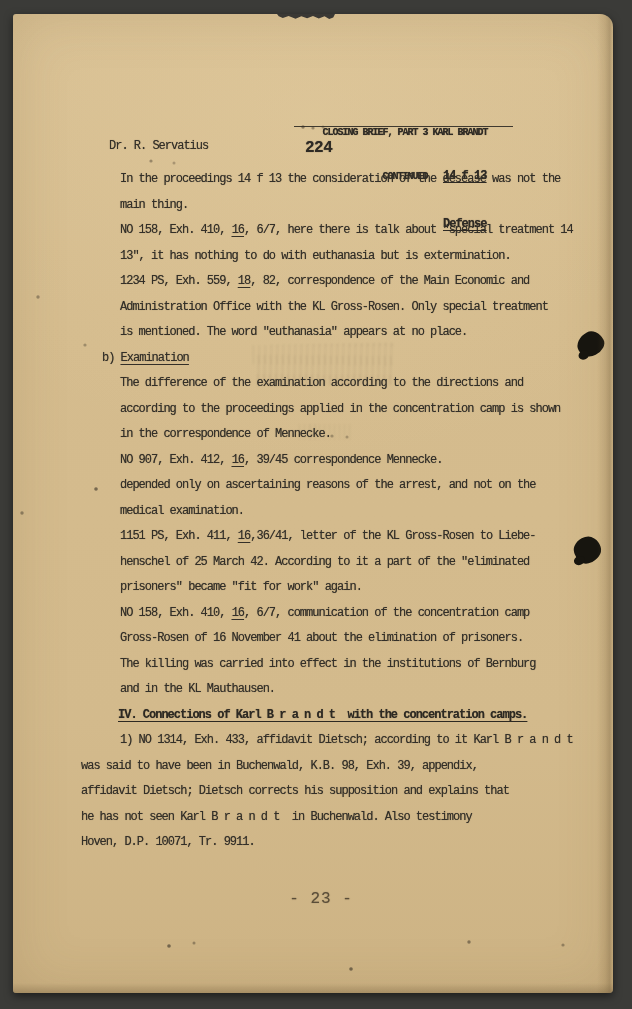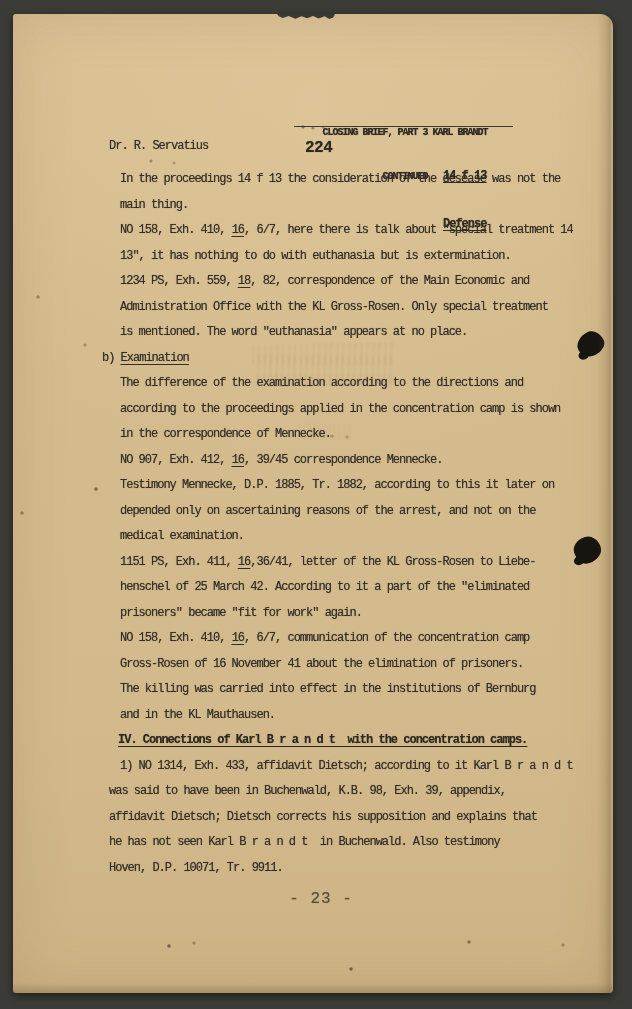--- a/index.html
+++ b/index.html
@@ -19,21 +19,21 @@
   }
   .line{
     white-space:pre;
     font-size:12px;letter-spacing:-1px;line-height:25.5px;
     color:#332f28;text-shadow:0 0 .7px rgba(51,47,40,.65);
   }
   .line.body{margin-left:107px}
   .line.hangb{margin-left:89px}
   .line.heading{margin-left:105px;font-weight:bold;color:#2d2922}
   .line.l1{margin-left:107px}
-  .line.l1c{margin-left:96px}
+  .line.l1c{margin-left:68px}
   .u{text-decoration:underline;text-underline-offset:3px;text-decoration-thickness:1.3px}
   .lines{position:absolute;left:0;top:153px;width:512px}
 
   .title-block{
     position:absolute;left:283px;top:83px;width:218px;text-align:center;
     font-weight:bold;font-size:10px;letter-spacing:-1px;line-height:14.5px;
     color:#2e2a24;text-shadow:0 0 .8px rgba(46,42,36,.75);white-space:pre;
   }
   .title-underline{position:absolute;left:281px;top:112px;width:219px;border-top:1.6px solid #2e2a24;opacity:.9}
   .byline-author{position:absolute;left:96px;top:125px;font-size:12px;letter-spacing:-1px;color:#332f28;text-shadow:0 0 .7px rgba(51,47,40,.65);white-space:pre}
@@ -102,21 +102,20 @@
       <div class="line body"><span>NO 158, Exh. 410, </span><span class="u">16</span><span>, 6/7, here there is talk about "special treatment 14</span></div>
       <div class="line body"><span>13", it has nothing to do with euthanasia but is extermination.</span></div>
       <div class="line body"><span>1234 PS, Exh. 559, </span><span class="u">18</span><span>, 82, correspondence of the Main Economic and</span></div>
       <div class="line body"><span>Administration Office with the KL Gross-Rosen. Only special treatment</span></div>
       <div class="line body"><span>is mentioned. The word "euthanasia" appears at no place.</span></div>
       <div class="line hangb"><span>b) </span><span class="u">Examination</span></div>
       <div class="line body"><span>The difference of the examination according to the directions and</span></div>
       <div class="line body"><span>according to the proceedings applied in the concentration camp is shown</span></div>
       <div class="line body"><span>in the correspondence of Mennecke.</span></div>
       <div class="line body"><span>NO 907, Exh. 412, </span><span class="u">16</span><span>, 39/45 correspondence Mennecke.</span></div>
-      <div class="line body"><span>Testimony Mennecke, D.P. 1885, Tr. 1882, according to this it later on</span></div>
       <div class="line body"><span>depended only on ascertaining reasons of the arrest, and not on the</span></div>
       <div class="line body"><span>medical examination.</span></div>
       <div class="line body"><span>1151 PS, Exh. 411, </span><span class="u">16</span><span>,36/41, letter of the KL Gross-Rosen to Liebe-</span></div>
       <div class="line body"><span>henschel of 25 March 42. According to it a part of the "eliminated</span></div>
       <div class="line body"><span>prisoners" became "fit for work" again.</span></div>
       <div class="line body"><span>NO 158, Exh. 410, </span><span class="u">16</span><span>, 6/7, communication of the concentration camp</span></div>
       <div class="line body"><span>Gross-Rosen of 16 November 41 about the elimination of prisoners.</span></div>
       <div class="line body"><span>The killing was carried into effect in the institutions of Bernburg</span></div>
       <div class="line body"><span>and in the KL Mauthausen.</span></div>
       <div class="line heading"><span class="u">IV. Connections of Karl B r a n d t  with the concentration camps.</span></div>

